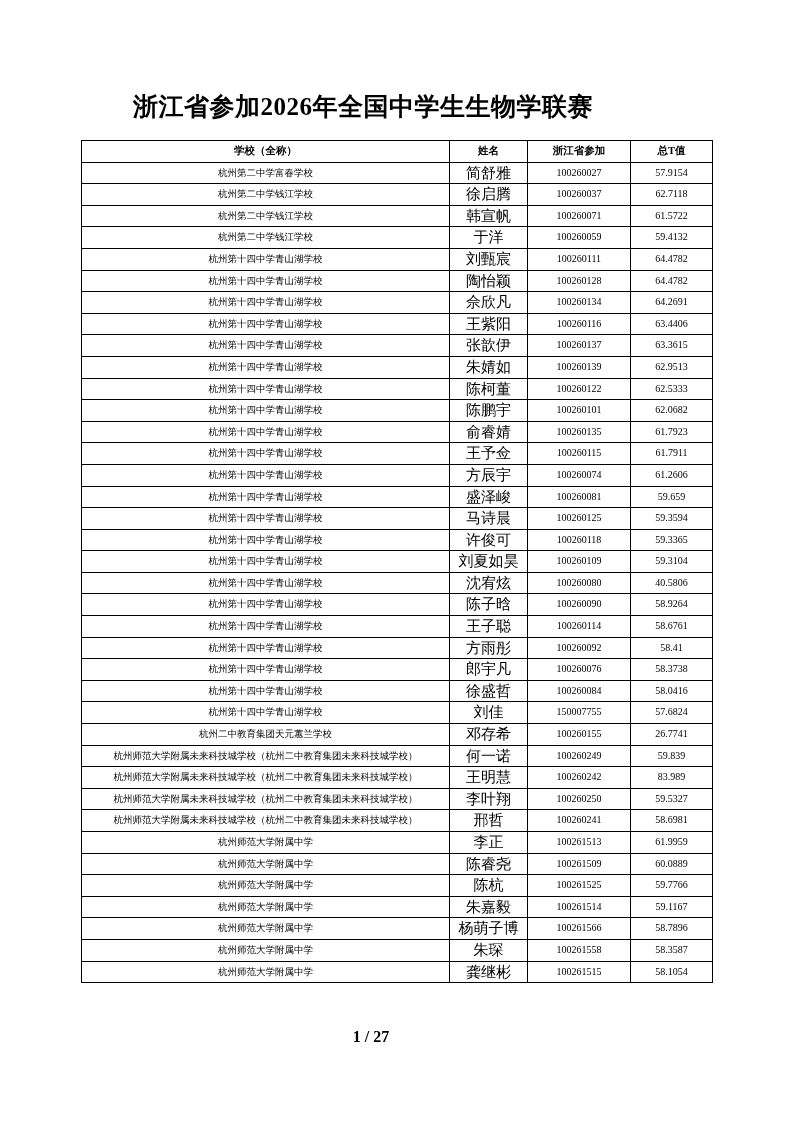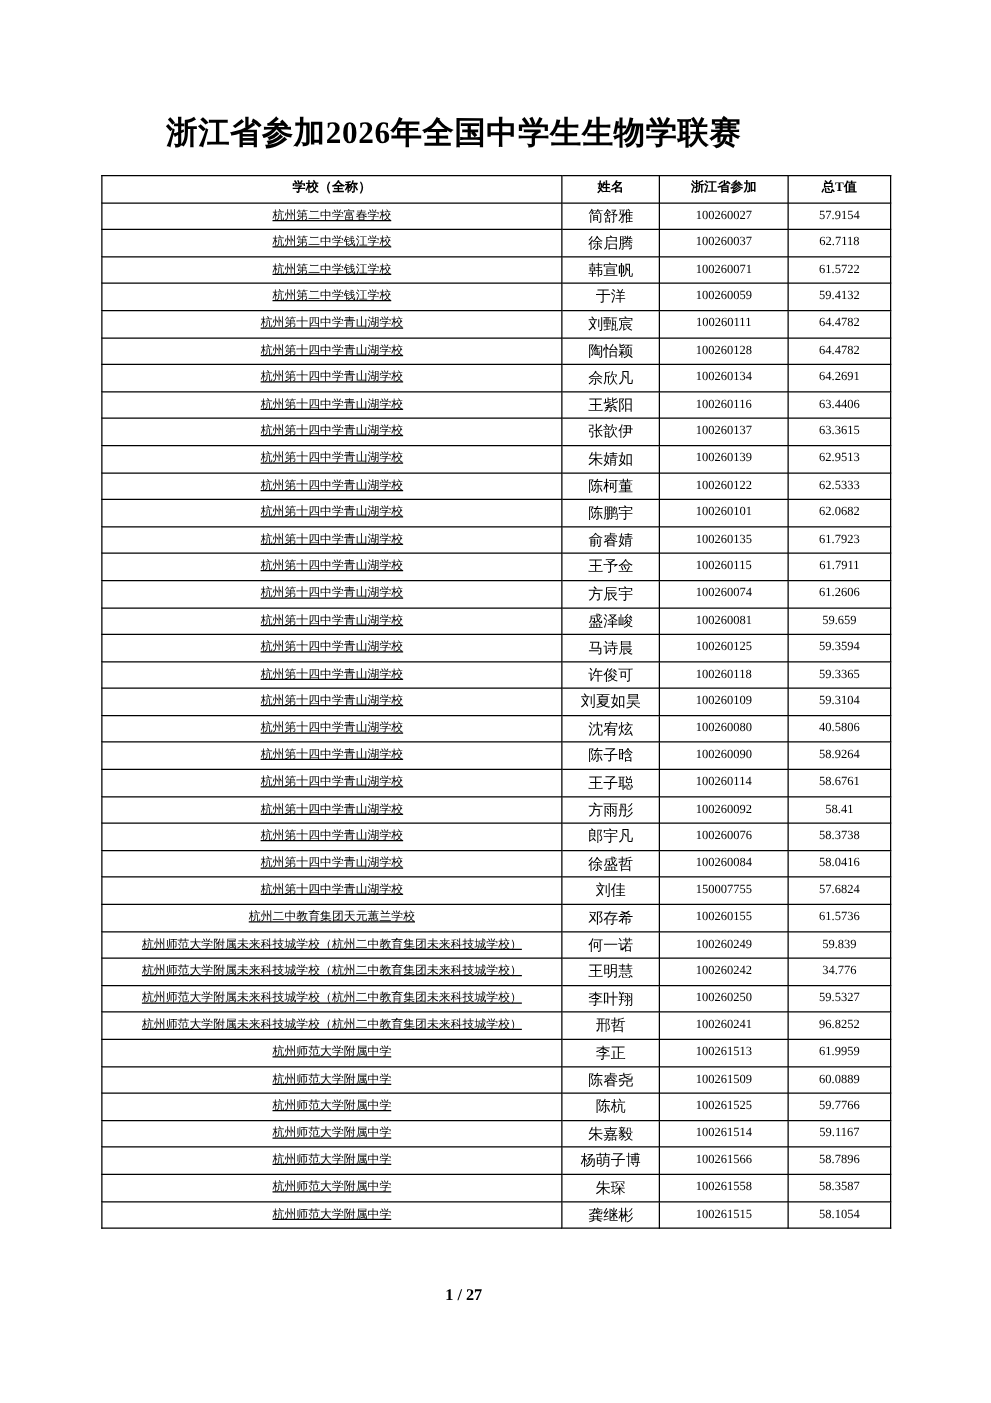--- a/index.html
+++ b/index.html
@@ -57,41 +57,40 @@
     line-height: 20.6px;
     overflow: hidden;
     white-space: nowrap;
   }
   table.roster th {
     font-weight: bold;
     font-size: 10.5px;
   }
   table.roster td.school {
     font-size: 9.5px;
-    text-decoration: underline;
   }
   table.roster td.name {
-    font-size: 12px;
+    font-size: 15px;
   }
   table.roster td.num,
   table.roster td.tval {
     font-size: 10px;
     font-family: "Liberation Serif", serif;
   }
   col.c-school { width: 368px; }
   col.c-name   { width: 78px; }
   col.c-num    { width: 103px; }
   col.c-tval   { width: 82px; }
   .footer {
     position: absolute;
     left: 16px;
     right: 0;
     top: 1028px;
     text-align: center;
-    font-size: 13px;
+    font-size: 16px;
     font-weight: bold;
     font-family: "Liberation Serif", serif;
   }
 </style>
 </head>
 <body>
 
 <div class="page">
 
   <div class="title-block">
@@ -268,45 +267,45 @@
           <tr>
             <td class="school">杭州第十四中学青山湖学校</td>
             <td class="name">刘佳</td>
             <td class="num">150007755</td>
             <td class="tval">57.6824</td>
           </tr>
           <tr>
             <td class="school">杭州二中教育集团天元蕙兰学校</td>
             <td class="name">邓存希</td>
             <td class="num">100260155</td>
-            <td class="tval">61.5736</td>
+            <td class="tval">26.7741</td>
           </tr>
           <tr>
             <td class="school">杭州师范大学附属未来科技城学校（杭州二中教育集团未来科技城学校）</td>
             <td class="name">何一诺</td>
             <td class="num">100260249</td>
             <td class="tval">59.839</td>
           </tr>
           <tr>
             <td class="school">杭州师范大学附属未来科技城学校（杭州二中教育集团未来科技城学校）</td>
             <td class="name">王明慧</td>
             <td class="num">100260242</td>
-            <td class="tval">34.776</td>
+            <td class="tval">83.989</td>
           </tr>
           <tr>
             <td class="school">杭州师范大学附属未来科技城学校（杭州二中教育集团未来科技城学校）</td>
             <td class="name">李叶翔</td>
             <td class="num">100260250</td>
             <td class="tval">59.5327</td>
           </tr>
           <tr>
             <td class="school">杭州师范大学附属未来科技城学校（杭州二中教育集团未来科技城学校）</td>
             <td class="name">邢哲</td>
             <td class="num">100260241</td>
-            <td class="tval">96.8252</td>
+            <td class="tval">58.6981</td>
           </tr>
           <tr>
             <td class="school">杭州师范大学附属中学</td>
             <td class="name">李正</td>
             <td class="num">100261513</td>
             <td class="tval">61.9959</td>
           </tr>
           <tr>
             <td class="school">杭州师范大学附属中学</td>
             <td class="name">陈睿尧</td>

